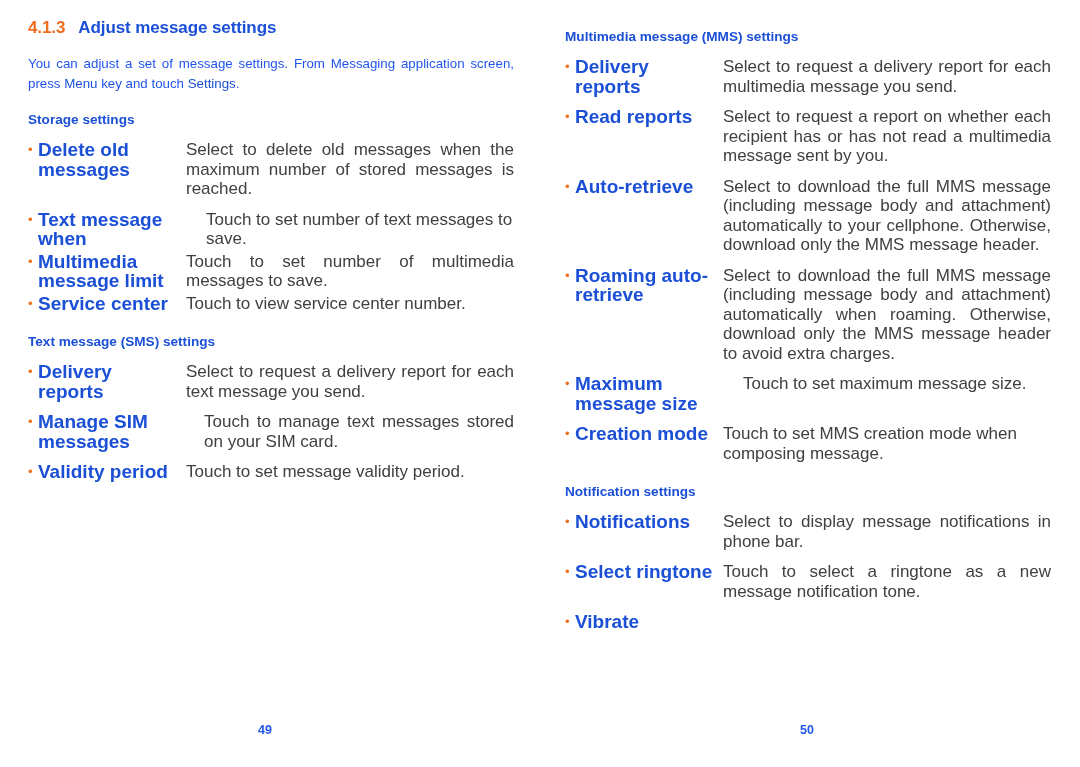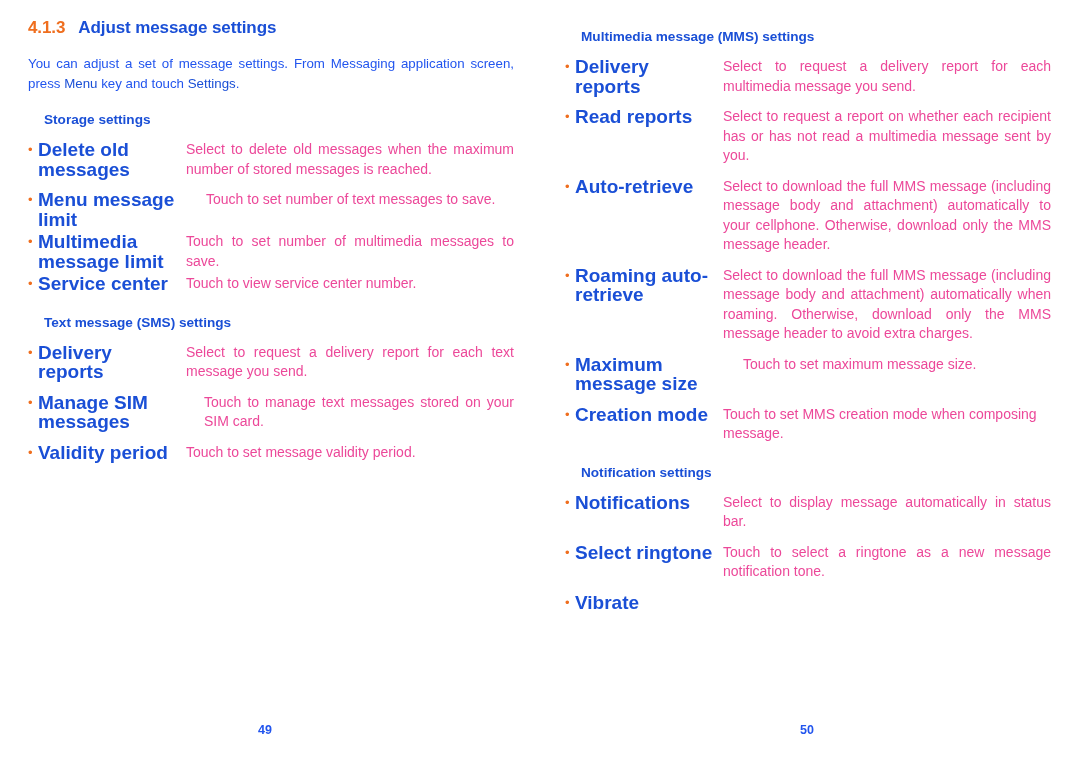--- a/index.html
+++ b/index.html
@@ -67,21 +67,21 @@
     margin: 0 0 18px 0;
     width: 486px;
   }
   .intro b { font-weight: normal; color: #1a4fd6; }
 
   
   .sub-heading {
     font-size: 13.6px;
     font-weight: bold;
     color: #1a4fd6;
-    margin: 0 0 12px 16px;
+    margin: 0 0 12px 0;
     line-height: 17px;
   }
   .sub-heading.spaced-top { margin-top: 20px; }
 
   
   .rows { margin: 0; padding: 0; }
 
   .row {
     display: flex;
     align-items: flex-start;
@@ -107,23 +107,23 @@
     line-height: 19.5px;
     flex: 0 0 auto;
     width: 148px;
     padding-right: 4px;
     box-sizing: border-box;
   }
   .term.wide  { width: 166px; padding-right: 2px; }
   .term.xwide { width: 168px; padding-right: 1px; }
 
   .desc {
-    font-size: 14px;
-    line-height: 19.5px;
-    color: #ec4899;
+    font-size: 17px;
+    line-height: 19.5px;
+    color: #404040;
     text-align: justify;
     flex: 1 1 auto;
   }
   .desc.nojustify { text-align: left; }
 
   
   .page-num {
     position: absolute;
     bottom: 30px;
     font-size: 12.5px;
@@ -152,21 +152,21 @@
       <div class="rows">
 
         <div class="row">
           <span class="bullet">•</span>
           <span class="term">Delete old messages</span>
           <span class="desc">Select to delete old messages when the maximum number of stored messages is reached.</span>
         </div>
 
         <div class="row tight">
           <span class="bullet">•</span>
-          <span class="term xwide">Menu message limit</span>
+          <span class="term xwide">Text message when</span>
           <span class="desc nojustify">Touch to set number of text messages to save.</span>
         </div>
 
         <div class="row tight">
           <span class="bullet">•</span>
           <span class="term">Multimedia message limit</span>
           <span class="desc">Touch to set number of multimedia messages to save.</span>
         </div>
 
         <div class="row">
@@ -246,21 +246,21 @@
         </div>
 
       </div>
 
       <div class="sub-heading spaced-top">Notification settings</div>
       <div class="rows">
 
         <div class="row">
           <span class="bullet">•</span>
           <span class="term">Notifications</span>
-          <span class="desc">Select to display message automatically in status bar.</span>
+          <span class="desc">Select to display message notifications in phone bar.</span>
         </div>
 
         <div class="row">
           <span class="bullet">•</span>
           <span class="term">Select ringtone</span>
           <span class="desc">Touch to select a ringtone as a new message notification tone.</span>
         </div>
 
         <div class="row">
           <span class="bullet">•</span>

